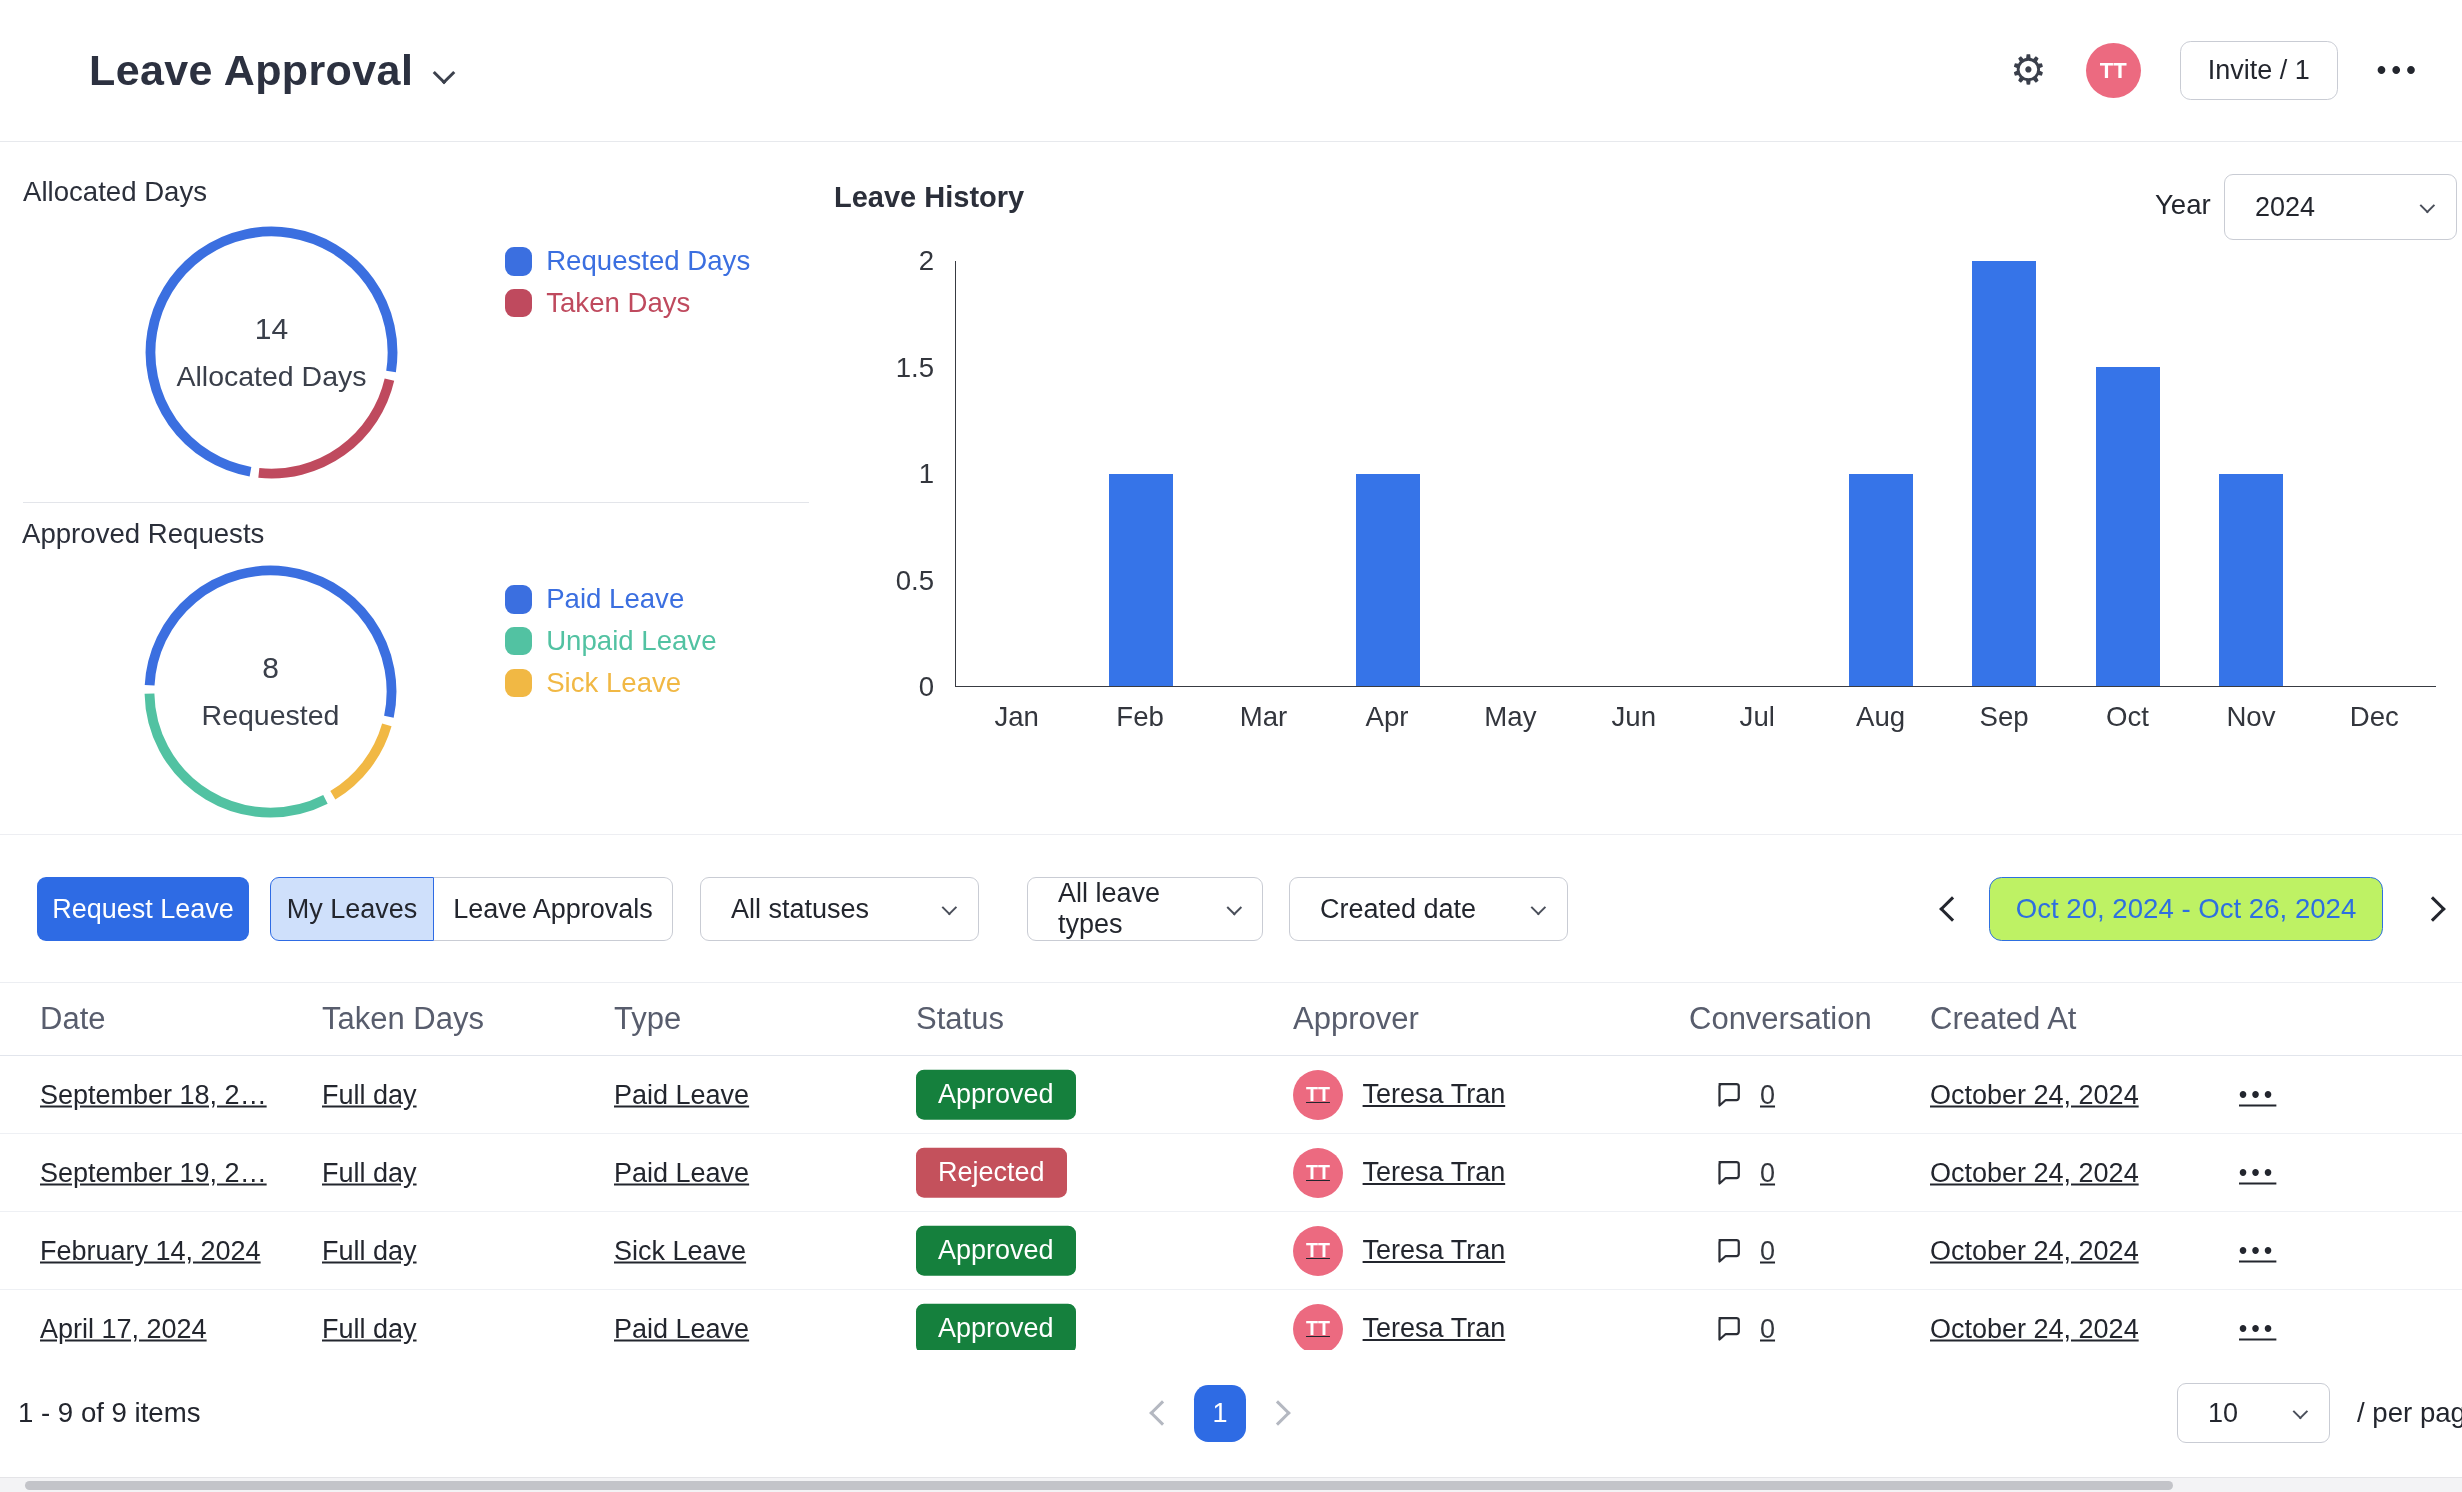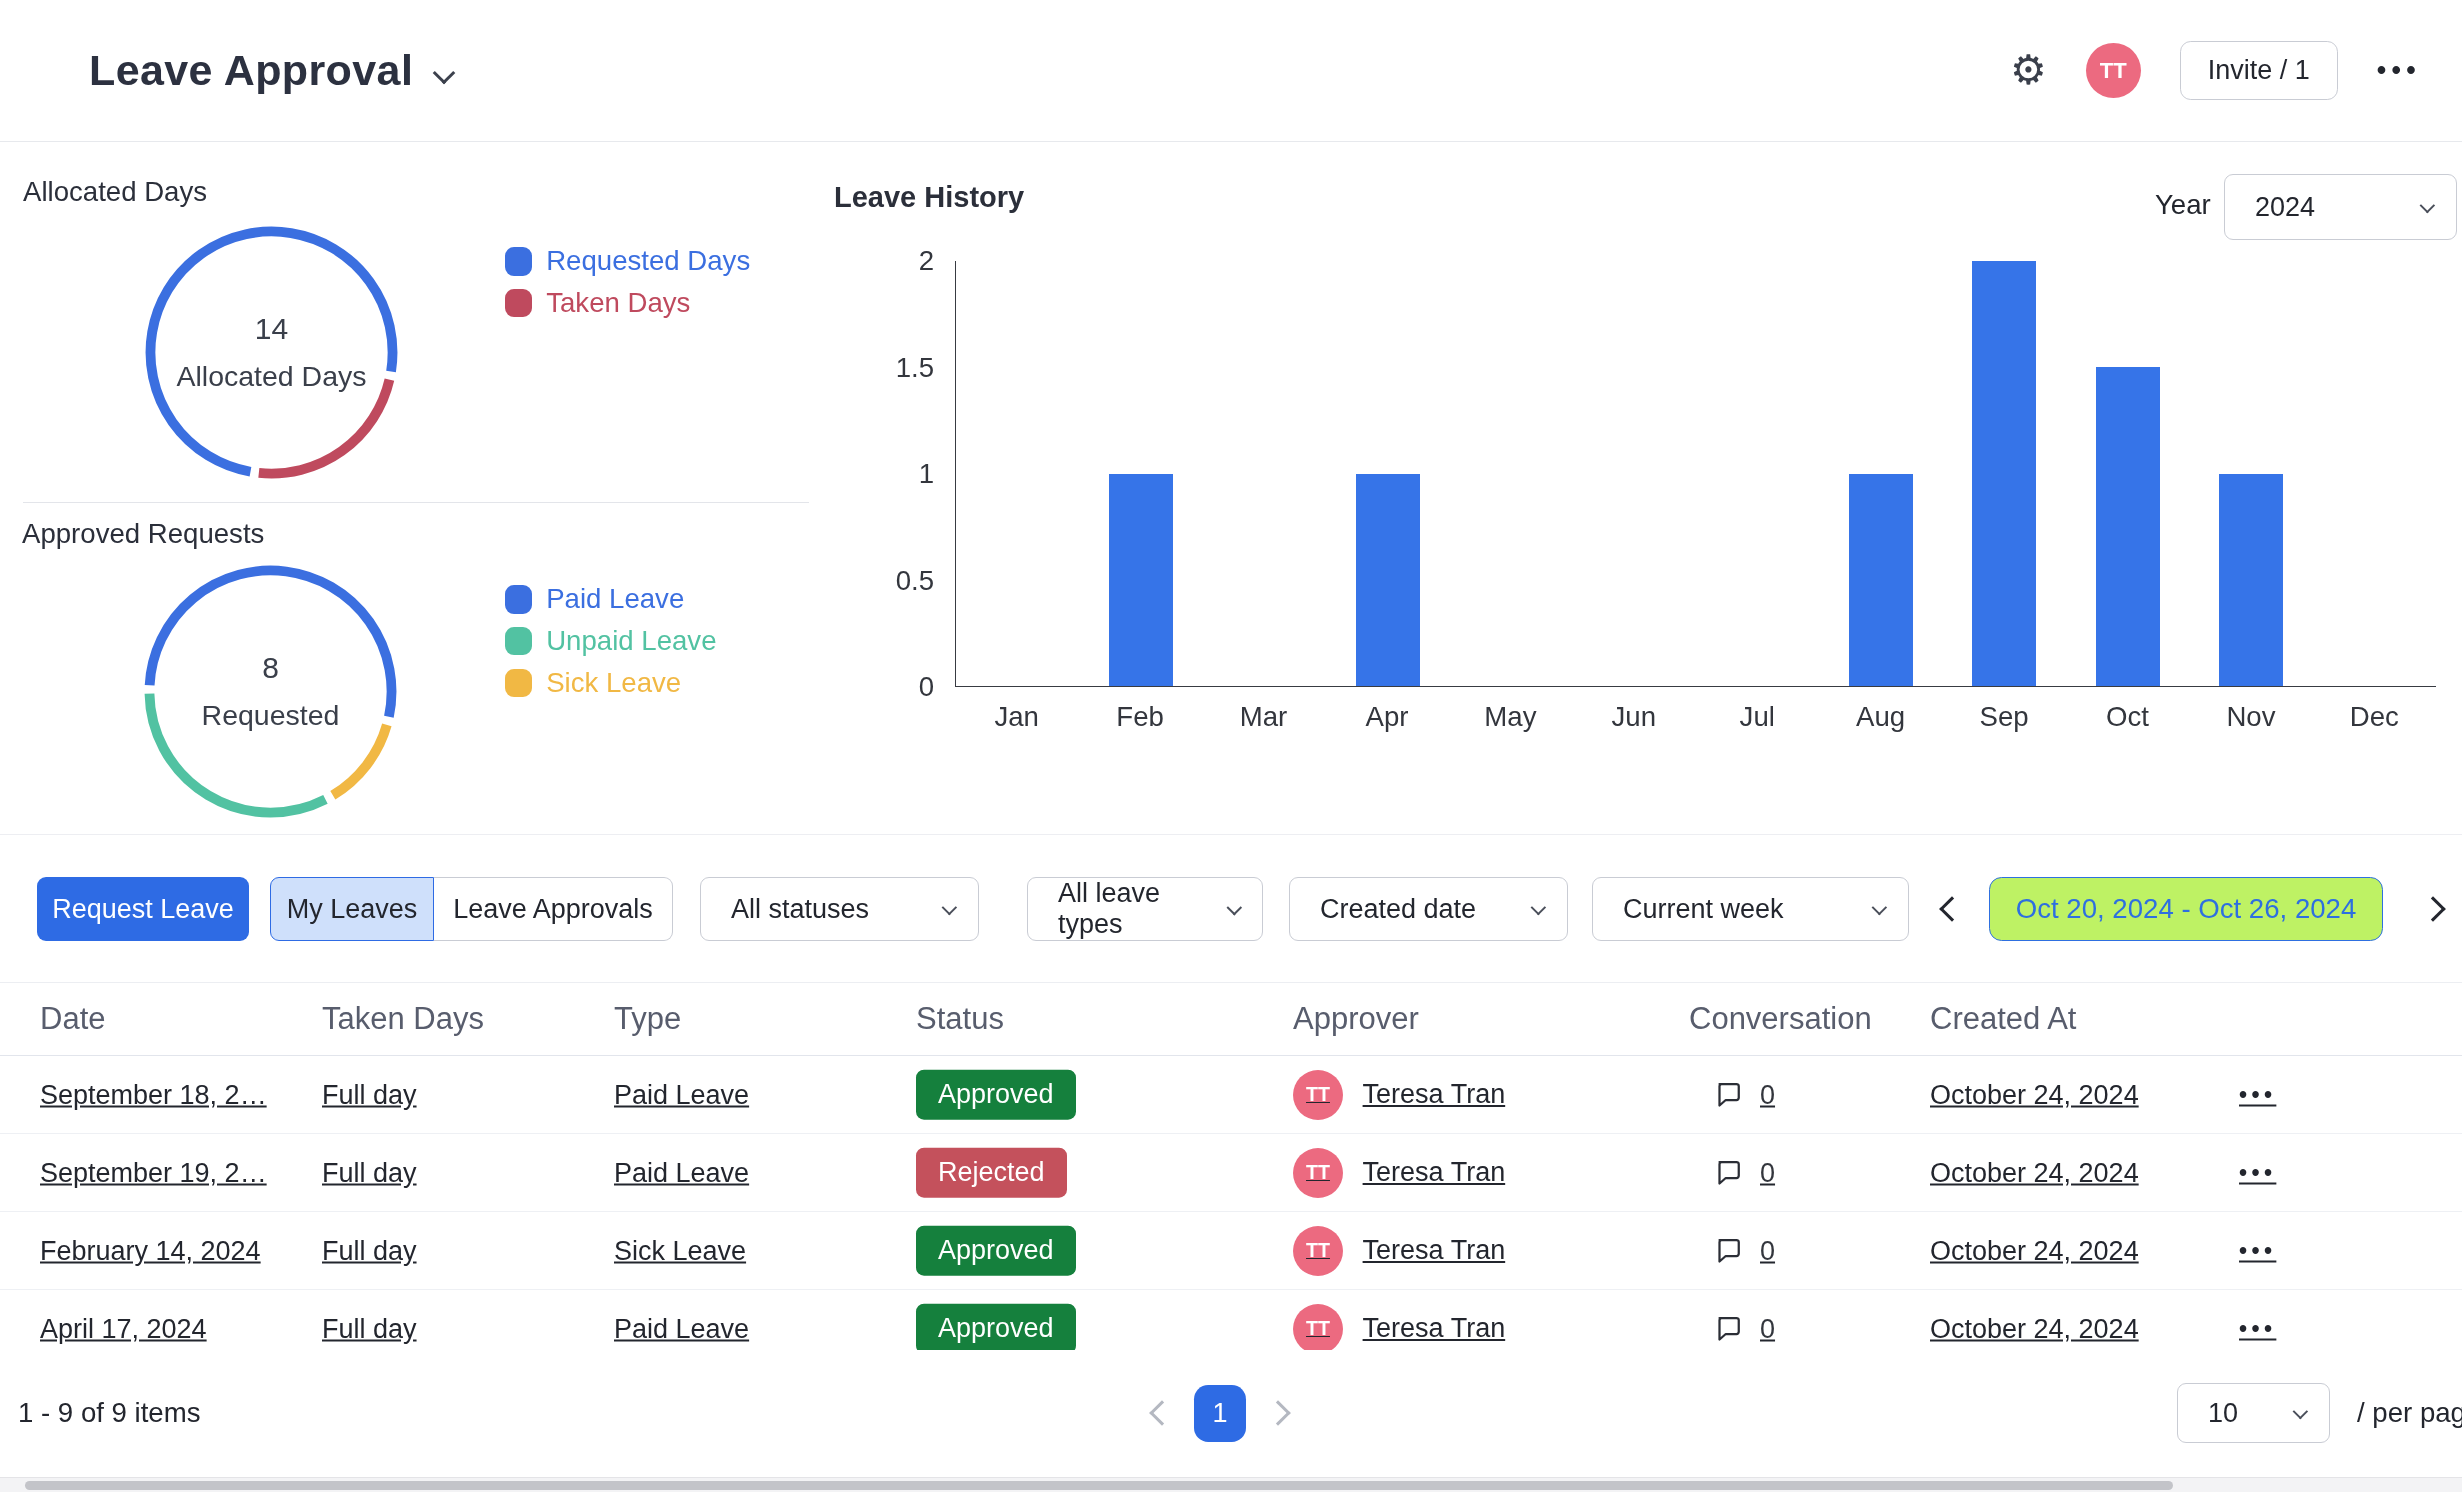--- a/index.html
+++ b/index.html
@@ -265,26 +265,20 @@
           <span>All leave types</span>
           <span class="chv down"></span>
         </div>
     </div>
     <div class="dd-created">
       <div class="dd">
           <span>Created date</span>
           <span class="chv down"></span>
         </div>
     </div>
-    <div class="dd-week">
-      <div class="dd">
-          <span>Current week</span>
-          <span class="chv down"></span>
-        </div>
-    </div>
     <button class="nav-chev nav-prev">
         <span class="chv big left"></span>
       </button>
     <button class="date-pill">Oct 20, 2024 - Oct 26, 2024</button>
     <button class="nav-chev nav-next">
         <span class="chv big right"></span>
       </button>
   </div>
 
   <div class="table">

